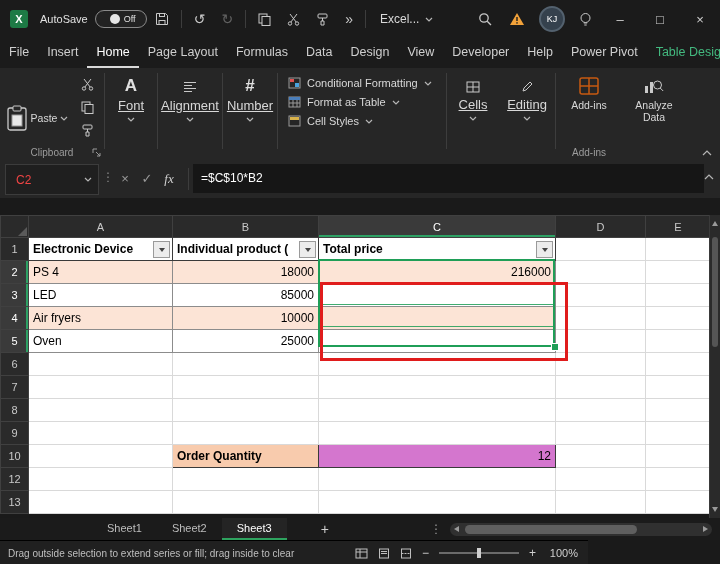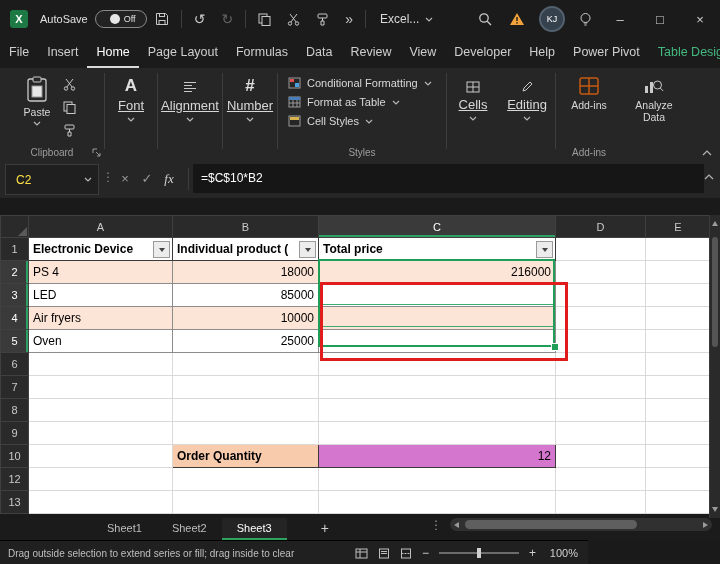--- a/index.html
+++ b/index.html
@@ -24,37 +24,37 @@
   
   .menubar{position:absolute;top:38px;left:0;width:720px;height:30px;background:#1b1b1b;display:flex;align-items:center;}
   .mtab{height:30px;line-height:28px;padding:0 9px;color:#cfcfcf;font-size:12.5px;white-space:nowrap;}
   .mtab.active{color:#ffffff;box-shadow:inset 0 -2px 0 #d9d9d9;}
   .mtab.accent{color:#43b97f;}
   
   .ribbon{position:absolute;top:68px;left:0;width:720px;height:92px;background:#262626;display:flex;}
   .rsec{position:relative;height:92px;display:flex;justify-content:center;}
   .rsep{width:1px;height:76px;background:#3d3d3d;margin-top:5px;}
   .grouplabel{position:absolute;bottom:2px;left:0;right:0;text-align:center;font-size:10px;color:#9d9d9d;}
-  .bigbtn{display:flex;flex-direction:column;align-items:center;padding-top:8px;gap:3px;}
+  .bigbtn{display:flex;flex-direction:row;align-items:center;padding-top:8px;gap:3px;}
   .bigbtn .lbl{font-size:10.5px;color:#d8d8d8;}
   .smlcol{display:flex;flex-direction:column;justify-content:flex-start;padding-top:8px;gap:7px;margin-left:8px;}
   .smlbtn{width:22px;height:16px;display:flex;align-items:center;justify-content:center;}
   .launcher{position:absolute;right:3px;bottom:3px;}
   .stackbtn{display:flex;flex-direction:column;align-items:center;padding-top:10px;gap:4px;width:100%;}
   .stackbtn .bigA{font-size:17px;font-weight:bold;color:#e0e0e0;line-height:16px;}
   .stackbtn .lbl{font-size:13px;color:#d8d8d8;text-decoration:underline;}
   .stylerows{display:flex;flex-direction:column;justify-content:flex-start;padding-top:9px;gap:7px;width:100%;padding-left:10px;}
   .stylerow{display:flex;align-items:center;gap:6px;font-size:11px;color:#d8d8d8;}
   .addinbtn{display:flex;flex-direction:column;align-items:center;padding-top:9px;gap:4px;}
   .addinbtn .lbl{font-size:10.5px;color:#d8d8d8;text-align:center;line-height:12px;}
   .collapse-ribbon{position:absolute;right:8px;bottom:4px;}
   
   .formulabar{position:absolute;top:160px;left:0;width:720px;height:38px;background:#262626;}
   .namebox{position:absolute;left:5px;top:4px;width:92px;height:29px;background:#1f1f1f;border:1px solid #3c3c3c;display:flex;align-items:center;}
-  .namebox .val{margin-left:10px;color:#fde047;flex:1;}
+  .namebox .val{margin-left:10px;color:#ef4444;flex:1;}
   .fkebab{position:absolute;left:102px;top:10px;color:#8a8a8a;font-size:12px;}
   .fico{position:absolute;top:4px;width:22px;height:29px;display:flex;align-items:center;justify-content:center;color:#9a9a9a;font-size:13px;}
   .fxlbl{font-style:italic;font-family:"Liberation Serif",serif;color:#d0d0d0;font-size:13px;}
   .fsep{position:absolute;left:188px;top:8px;width:1px;height:22px;background:#3d3d3d;}
   .finput{position:absolute;left:193px;top:4px;width:503px;height:29px;background:#161616;color:#fff;line-height:29px;padding-left:8px;font-size:12px;}
   .fexpand{position:absolute;right:6px;top:14px;}
   
   .gridwrap{position:absolute;top:215px;left:0;width:720px;height:303px;overflow:hidden;background:#1a1a1a;}
   table.sheet{border-collapse:collapse;table-layout:fixed;width:710px;}
   .sheet tr{height:22px;}
@@ -76,21 +76,21 @@
   .selbox{position:absolute;left:318px;top:44px;width:237px;height:88px;border:2px solid #1f9e57;z-index:5;pointer-events:none;box-sizing:border-box;}
   .selline{position:absolute;left:0;right:0;height:1px;background:rgba(31,158,87,.85);}
   .fillhandle{position:absolute;left:551px;top:128px;width:8px;height:8px;background:#1f9e57;border:1px solid #fff;z-index:7;box-sizing:border-box;}
   .redbox{position:absolute;left:320px;top:67px;width:248px;height:79px;border:3px solid #e01c1c;z-index:6;box-sizing:border-box;}
   .vscroll{position:absolute;right:0;top:0;width:10px;height:303px;background:#2a2a2a;border-left:1px solid #3a3a3a;}
   .vthumb{position:absolute;left:2px;top:22px;width:6px;height:110px;background:#555;border-radius:3px;}
   .varr{position:absolute;left:2px;width:0;height:0;border-left:3px solid transparent;border-right:3px solid transparent;}
   .varr.up{top:6px;border-bottom:5px solid #9a9a9a;}
   .varr.dn{bottom:6px;border-top:5px solid #9a9a9a;}
   
-  .sheetbar{position:absolute;top:518px;left:0;width:720px;height:22px;background:#1b1b1b;display:flex;align-items:flex-start;}
+  .sheetbar{position:absolute;top:518px;left:0;width:720px;height:22px;background:#1b1b1b;display:flex;align-items:center;}
   .stabs{display:flex;margin-left:92px;height:22px;}
   .stab{padding:0 15px;line-height:20px;font-size:11px;color:#bdbdbd;}
   .stab.active{color:#fff;font-weight:normal;background:#242424;box-shadow:inset 0 -2px 0 #2ea35f;}
   .addsheet{margin-left:28px;color:#cfcfcf;font-size:14px;line-height:20px;padding:0 6px;}
   .skebab{margin-left:auto;color:#9a9a9a;font-size:12px;padding:0 8px;}
   .hscroll{position:relative;width:262px;height:13px;margin-right:8px;background:#303030;border-radius:7px;}
   .hthumb{position:absolute;left:15px;top:2px;width:172px;height:9px;border-radius:5px;background:#5f5f5f;}
   .harr{position:absolute;top:3.5px;width:0;height:0;border-top:3px solid transparent;border-bottom:3px solid transparent;}
   .harr.l{left:4px;border-right:5px solid #9a9a9a;}
   .harr.r{right:4px;border-left:5px solid #9a9a9a;}
@@ -181,21 +181,21 @@
     <div class="winbtn">×</div>
   </div>
 
   <div class="menubar">
     <div class="mtab">File</div>
     <div class="mtab">Insert</div>
     <div class="mtab active">Home</div>
     <div class="mtab">Page Layout</div>
     <div class="mtab">Formulas</div>
     <div class="mtab">Data</div>
-    <div class="mtab">Review</div>
+    <div class="mtab">Design</div>
     <div class="mtab">View</div>
     <div class="mtab">Developer</div>
     <div class="mtab">Help</div>
     <div class="mtab">Power Pivot</div>
     <div class="mtab accent">Table Design</div>
 
   </div>
 
   <div class="ribbon">
 
@@ -304,21 +304,20 @@
           <svg width="13" height="12">
               <rect x="1" y="1" width="11" height="10" fill="none" stroke="#9a9a9a"></rect>
               <rect x="2" y="2" width="9" height="3" fill="#d8b24a"></rect>
             </svg>
           <span>Cell Styles</span>
           <svg width="8" height="5" viewBox="0 0 8 5">
               <path d="M1 1l3 3 3-3" fill="none" stroke="#b5b5b5" stroke-width="1.2"></path>
             </svg>
         </div>
       </div>
-      <span class="grouplabel">Styles</span>
     </div>
     <div class="rsep"></div>
 
     <div class="rsec" style="width:52px;">
       <div class="stackbtn">
         <svg width="14" height="12" style="margin-top:3px">
             <rect x="1" y="1" width="12" height="10" fill="none" stroke="#c9c9c9"></rect>
             <path d="M1 6h12M7 1v10" stroke="#c9c9c9"></path>
           </svg>
         <span class="lbl">Cells</span>

